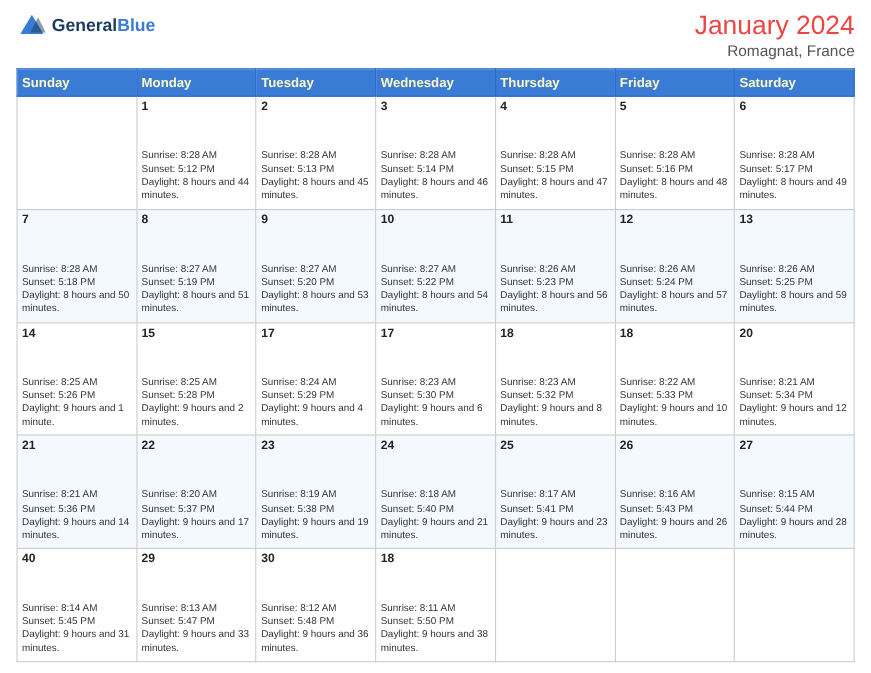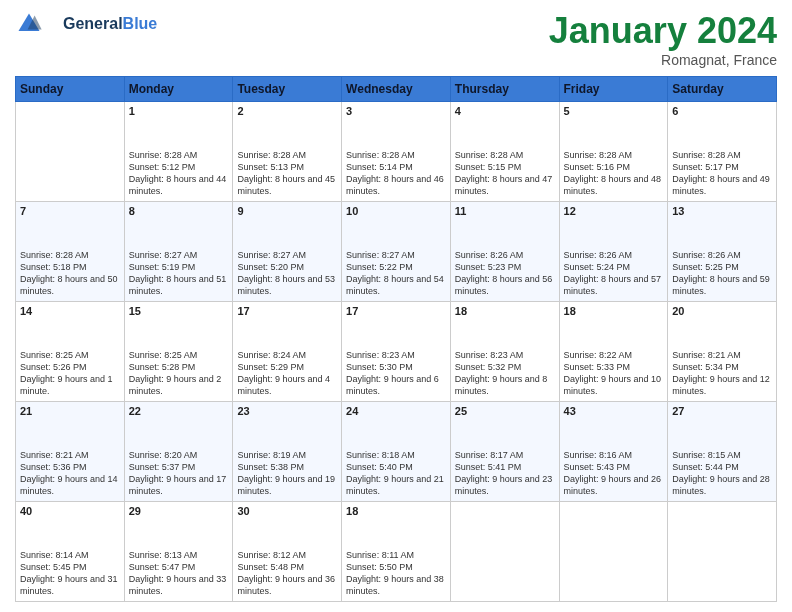--- a/index.html
+++ b/index.html
@@ -19,49 +19,49 @@
     }
     .header {
       display: flex;
       justify-content: space-between;
       align-items: flex-start;
       margin-bottom: 8px;
     }
     .logo {
       display: flex;
       align-items: center;
-      gap: 20px;
+      gap: 4px;
     }
     .logo-icon {
       width: 28px;
       height: 28px;
     }
     .title-area {
       text-align: right;
     }
     .month-title {
-      font-size: 36px;
-      font-weight: bold;
-      color: #15803d;
+      font-size: 24px;
+      font-weight: normal;
+      color: #ef4444;
     }
     .location {
       font-size: 14px;
       color: #555;
       text-align: right;
     }
     .calendar {
       flex: 1;
       border: 1px solid #ccc;
       border-collapse: collapse;
       width: 100%;
       table-layout: fixed;
     }
     .calendar th {
       background: #3a7bd5;
-      color: #0f172a;
+      color: #fef9c3;
       font-size: 12px;
       font-weight: bold;
       padding: 5px 4px;
       text-align: left;
       border: 1px solid #2a6bc5;
     }
     .calendar td {
       border: 1px solid #ccc;
       vertical-align: top;
       padding: 3px 4px;
@@ -232,21 +232,21 @@
           </td>
           <td>
             <span class="day-num">24</span>
             <div class="cell-text">Sunrise: 8:18 AM<br>Sunset: 5:40 PM<br>Daylight: 9 hours and 21 minutes.</div>
           </td>
           <td>
             <span class="day-num">25</span>
             <div class="cell-text">Sunrise: 8:17 AM<br>Sunset: 5:41 PM<br>Daylight: 9 hours and 23 minutes.</div>
           </td>
           <td>
-            <span class="day-num">43</span>
+            <span class="day-num">26</span>
             <div class="cell-text">Sunrise: 8:16 AM<br>Sunset: 5:43 PM<br>Daylight: 9 hours and 26 minutes.</div>
           </td>
           <td>
             <span class="day-num">27</span>
             <div class="cell-text">Sunrise: 8:15 AM<br>Sunset: 5:44 PM<br>Daylight: 9 hours and 28 minutes.</div>
           </td>
         </tr>
         <tr>
           <td>
             <span class="day-num">40</span>

